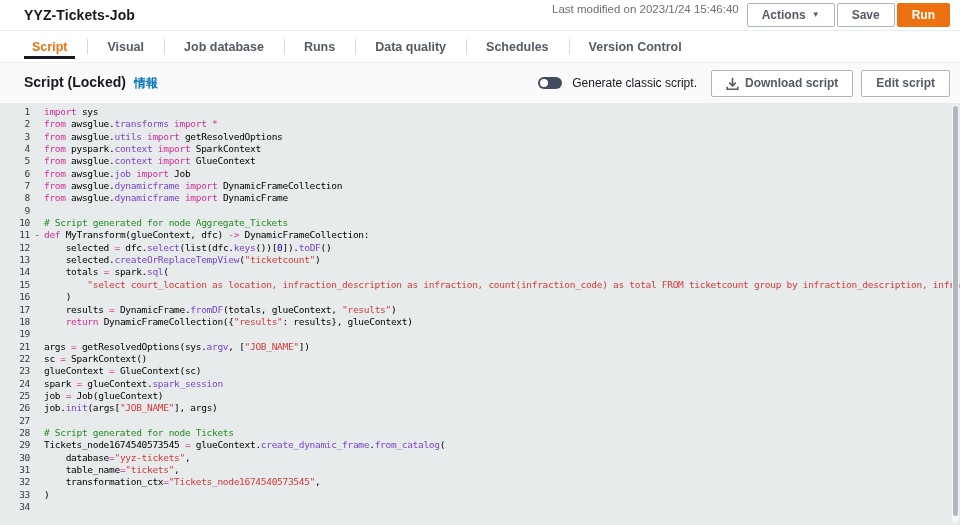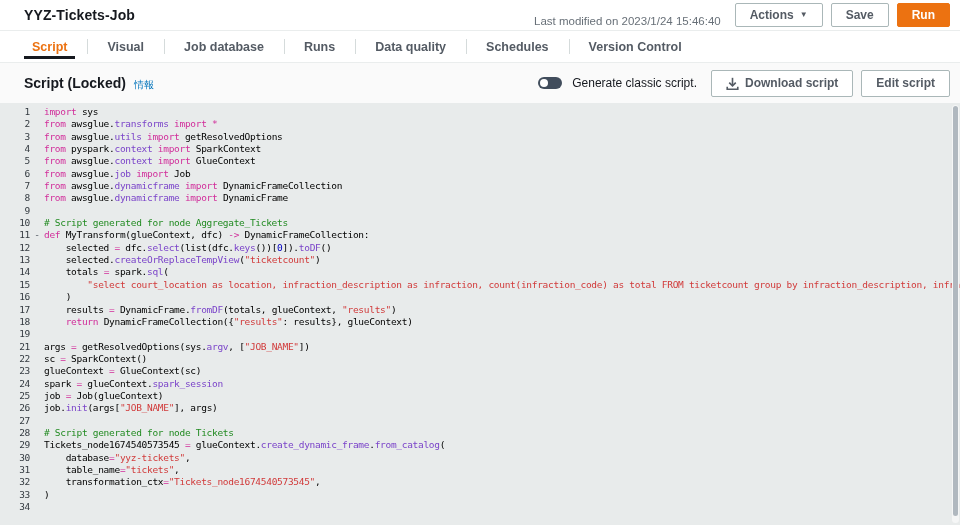--- a/index.html
+++ b/index.html
@@ -4,21 +4,21 @@
 <style>
   * { margin:0; padding:0; box-sizing:border-box; }
   html,body { width:960px; height:525px; overflow:hidden; background:#fff;
     font-family:"Liberation Sans", sans-serif; }
   .app { width:960px; height:525px; display:flex; flex-direction:column; }
 
   
   .topbar { height:31px; flex:0 0 31px; display:flex; align-items:center;
     justify-content:space-between; padding:0 10px 0 24px; border-bottom:1px solid #eaeded; background:#fff; }
   .topbar h1 { font-size:14px; font-weight:700; color:#16191f; letter-spacing:.1px; }
-  .topbar-right { display:flex; align-items:flex-end; gap:8px; }
+  .topbar-right { display:flex; align-items:flex-start; gap:2px; }
   .last-modified { font-size:11.5px; color:#687078; margin-right:6px; }
   .btn { display:inline-flex; align-items:center; gap:6px; height:24px; padding:0 14px;
     background:#fff; border:1px solid #aab7b8; border-radius:2px; color:#545b64;
     font-size:12px; font-weight:700; font-family:inherit; cursor:pointer; white-space:nowrap; }
   .btn.primary { background:var(--accent); border-color:var(--accent); color:#fff; }
   .caret { font-size:8px; line-height:1; position:relative; top:0px; }
 
   
   .tabs { height:32px; flex:0 0 32px; display:flex; align-items:stretch;
     padding-left:12px; border-bottom:1px solid #eaeded; background:#fff; }
@@ -28,21 +28,21 @@
     width:1px; background:#d5dbdb; }
   .tab.active { color:var(--accent); }
   .tab.active::after { content:""; position:absolute; left:12px; right:12px; bottom:3px;
     height:3px; background:#16191f; }
 
   
   .toolbar { height:40px; flex:0 0 40px; display:flex; align-items:center;
     justify-content:space-between; padding:0 10px 0 24px; background:#fafafa; }
   .toolbar-left { display:flex; align-items:baseline; gap:8px; }
   .toolbar-left h2 { font-size:14px; font-weight:700; color:#16191f; }
-  .info-link { font-size:10px; font-weight:400; color:var(--link); text-decoration:none; cursor:pointer; }
+  .info-link { font-size:12px; font-weight:700; color:var(--link); text-decoration:none; cursor:pointer; }
   .toolbar-right { display:flex; align-items:center; gap:8px; }
   .toggle { width:24px; height:12px; border-radius:7px; background:#414d5c;
     position:relative; display:inline-block; cursor:pointer; margin-right:2px; }
   .toggle .knob { position:absolute; left:2px; top:2px; width:8px; height:8px;
     border-radius:50%; background:#fff; }
   .toggle-label { font-size:12px; color:#16191f; margin-right:6px; }
   .btn.tall { height:27px; }
   .dl-icon { display:inline-block; width:13px; height:13px; }
   .dl-icon svg { display:block; }
 

